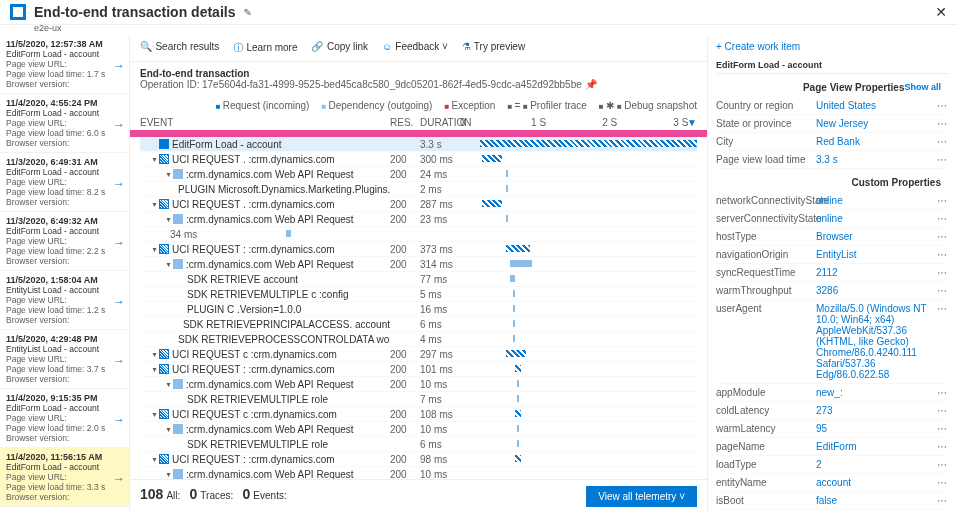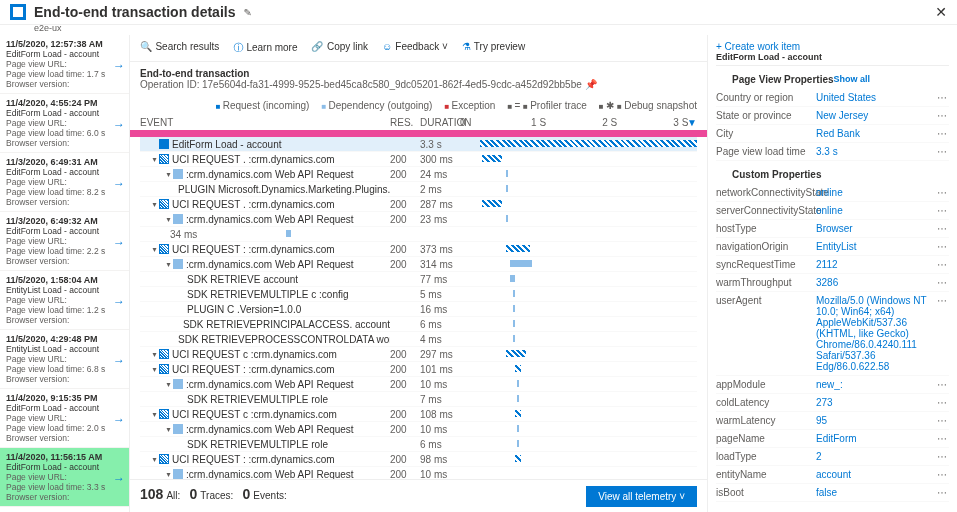--- a/index.html
+++ b/index.html
@@ -6,21 +6,21 @@
 body{background:#fff;color:#323130;width:957px;height:512px;overflow:hidden;position:relative}
 .header{display:flex;align-items:center;padding:4px 10px;border-bottom:1px solid #eee}
 .header .doc-icon{width:16px;height:16px;background:#0078d4;margin-right:8px;position:relative}
 .header .doc-icon::after{content:"";position:absolute;top:3px;left:3px;right:3px;bottom:3px;background:#fff}
 .header h1{font-size:14px;font-weight:700}
 .header .edit-icon{margin-left:8px;color:#605e5c}
 .header .close{margin-left:auto;font-size:14px;cursor:pointer}
 .mainrow{display:flex;height:calc(100% - 34px)}
 .leftpanel{width:130px;border-right:1px solid #eee;overflow-y:auto}
 .litem{padding:4px 6px;border-bottom:1px solid #f3f2f1;position:relative;cursor:pointer}
-.litem.sel{background:#86efac}
+.litem.sel{background:#fef9c3}
 .litem .ts{font-size:9px;font-weight:600}
 .litem .nm{font-size:8.5px;color:#323130}
 .litem .ln{font-size:8.5px;color:#605e5c}
 .litem .arrow{position:absolute;right:4px;top:50%;transform:translateY(-50%);color:#0078d4;font-size:12px}
 .center{flex:1;display:flex;flex-direction:column;overflow:hidden}
 .toolbar{display:flex;gap:14px;padding:6px 10px;border-bottom:1px solid #eee;font-size:9.5px}
 .toolbar a{color:#323130;text-decoration:none;cursor:pointer}
 .toolbar .ic{margin-right:3px;color:#0078d4}
 .txnheader{padding:6px 10px}
 .txnheader .t{font-size:10px;font-weight:600}
@@ -52,23 +52,23 @@
 .grow .bar .b.dep{background:#8cbde8}
 .ticon{width:10px;height:10px;display:inline-block;margin-right:3px}
 .ticon.doc{background:#0078d4}
 .ticon.req{background:repeating-linear-gradient(45deg,#0078d4,#0078d4 1px,#fff 1px,#fff 2px);border:1px solid #0078d4}
 .ticon.dep{background:#8cbde8}
 .footer{display:flex;padding:6px 10px;border-top:1px solid #eee}
 .footer .stats{font-size:11px}
 .footer .stats b{font-size:14px;font-weight:600}
 .footer .btn{margin-left:auto;background:#0078d4;color:#fff;padding:5px 12px;font-size:10px;cursor:pointer}
 .rightpanel{width:250px;border-left:1px solid #eee;overflow-y:auto;padding:6px 8px}
-.rightpanel .cwi{color:#0078d4;font-size:10px;cursor:pointer;display:block}
+.rightpanel .cwi{color:#0078d4;font-size:10px;cursor:pointer;margin-bottom:8px;display:block}
 .rightpanel .rt{font-size:9px;font-weight:600;margin-bottom:6px;padding-bottom:3px;border-bottom:1px solid #eee}
-.rightpanel .sect{font-size:10px;font-weight:600;margin:8px 16px 4px;display:flex;justify-content:flex-start}
+.rightpanel .sect{font-size:10px;font-weight:600;margin:8px 8px 4px;display:flex;justify-content:flex-end}
 .rightpanel .sect a{color:#0078d4;font-size:9px;font-weight:700;cursor:pointer}
 .prow{display:flex;padding:3px 0;font-size:9px;border-bottom:1px solid #f8f8f8}
 .prow .k{width:100px;color:#605e5c}
 .prow .v{flex:1;color:#0078d4;word-break:break-word}
 .prow .dots{color:#605e5c;cursor:pointer;padding:0 2px}
 .filter-icon{color:#0078d4;font-size:10px}
 </style>
 </head>
 <body>
 
@@ -119,21 +119,21 @@
         <div class="nm">EntityList Load - account</div>
         <div class="ln">Page view URL:</div>
         <div class="ln">Page view load time: 1.2 s</div>
         <div class="ln">Browser version:</div>
         <div class="arrow">→</div>
       </div>
       <div class="litem">
         <div class="ts">11/5/2020, 4:29:48 PM</div>
         <div class="nm">EntityList Load - account</div>
         <div class="ln">Page view URL:</div>
-        <div class="ln">Page view load time: 6.8 s</div>
+        <div class="ln">Page view load time: 3.7 s</div>
         <div class="ln">Browser version:</div>
         <div class="arrow">→</div>
       </div>
       <div class="litem">
         <div class="ts">11/4/2020, 9:15:35 PM</div>
         <div class="nm">EditForm Load - account</div>
         <div class="ln">Page view URL:</div>
         <div class="ln">Page view load time: 2.0 s</div>
         <div class="ln">Browser version:</div>
         <div class="arrow">→</div>

